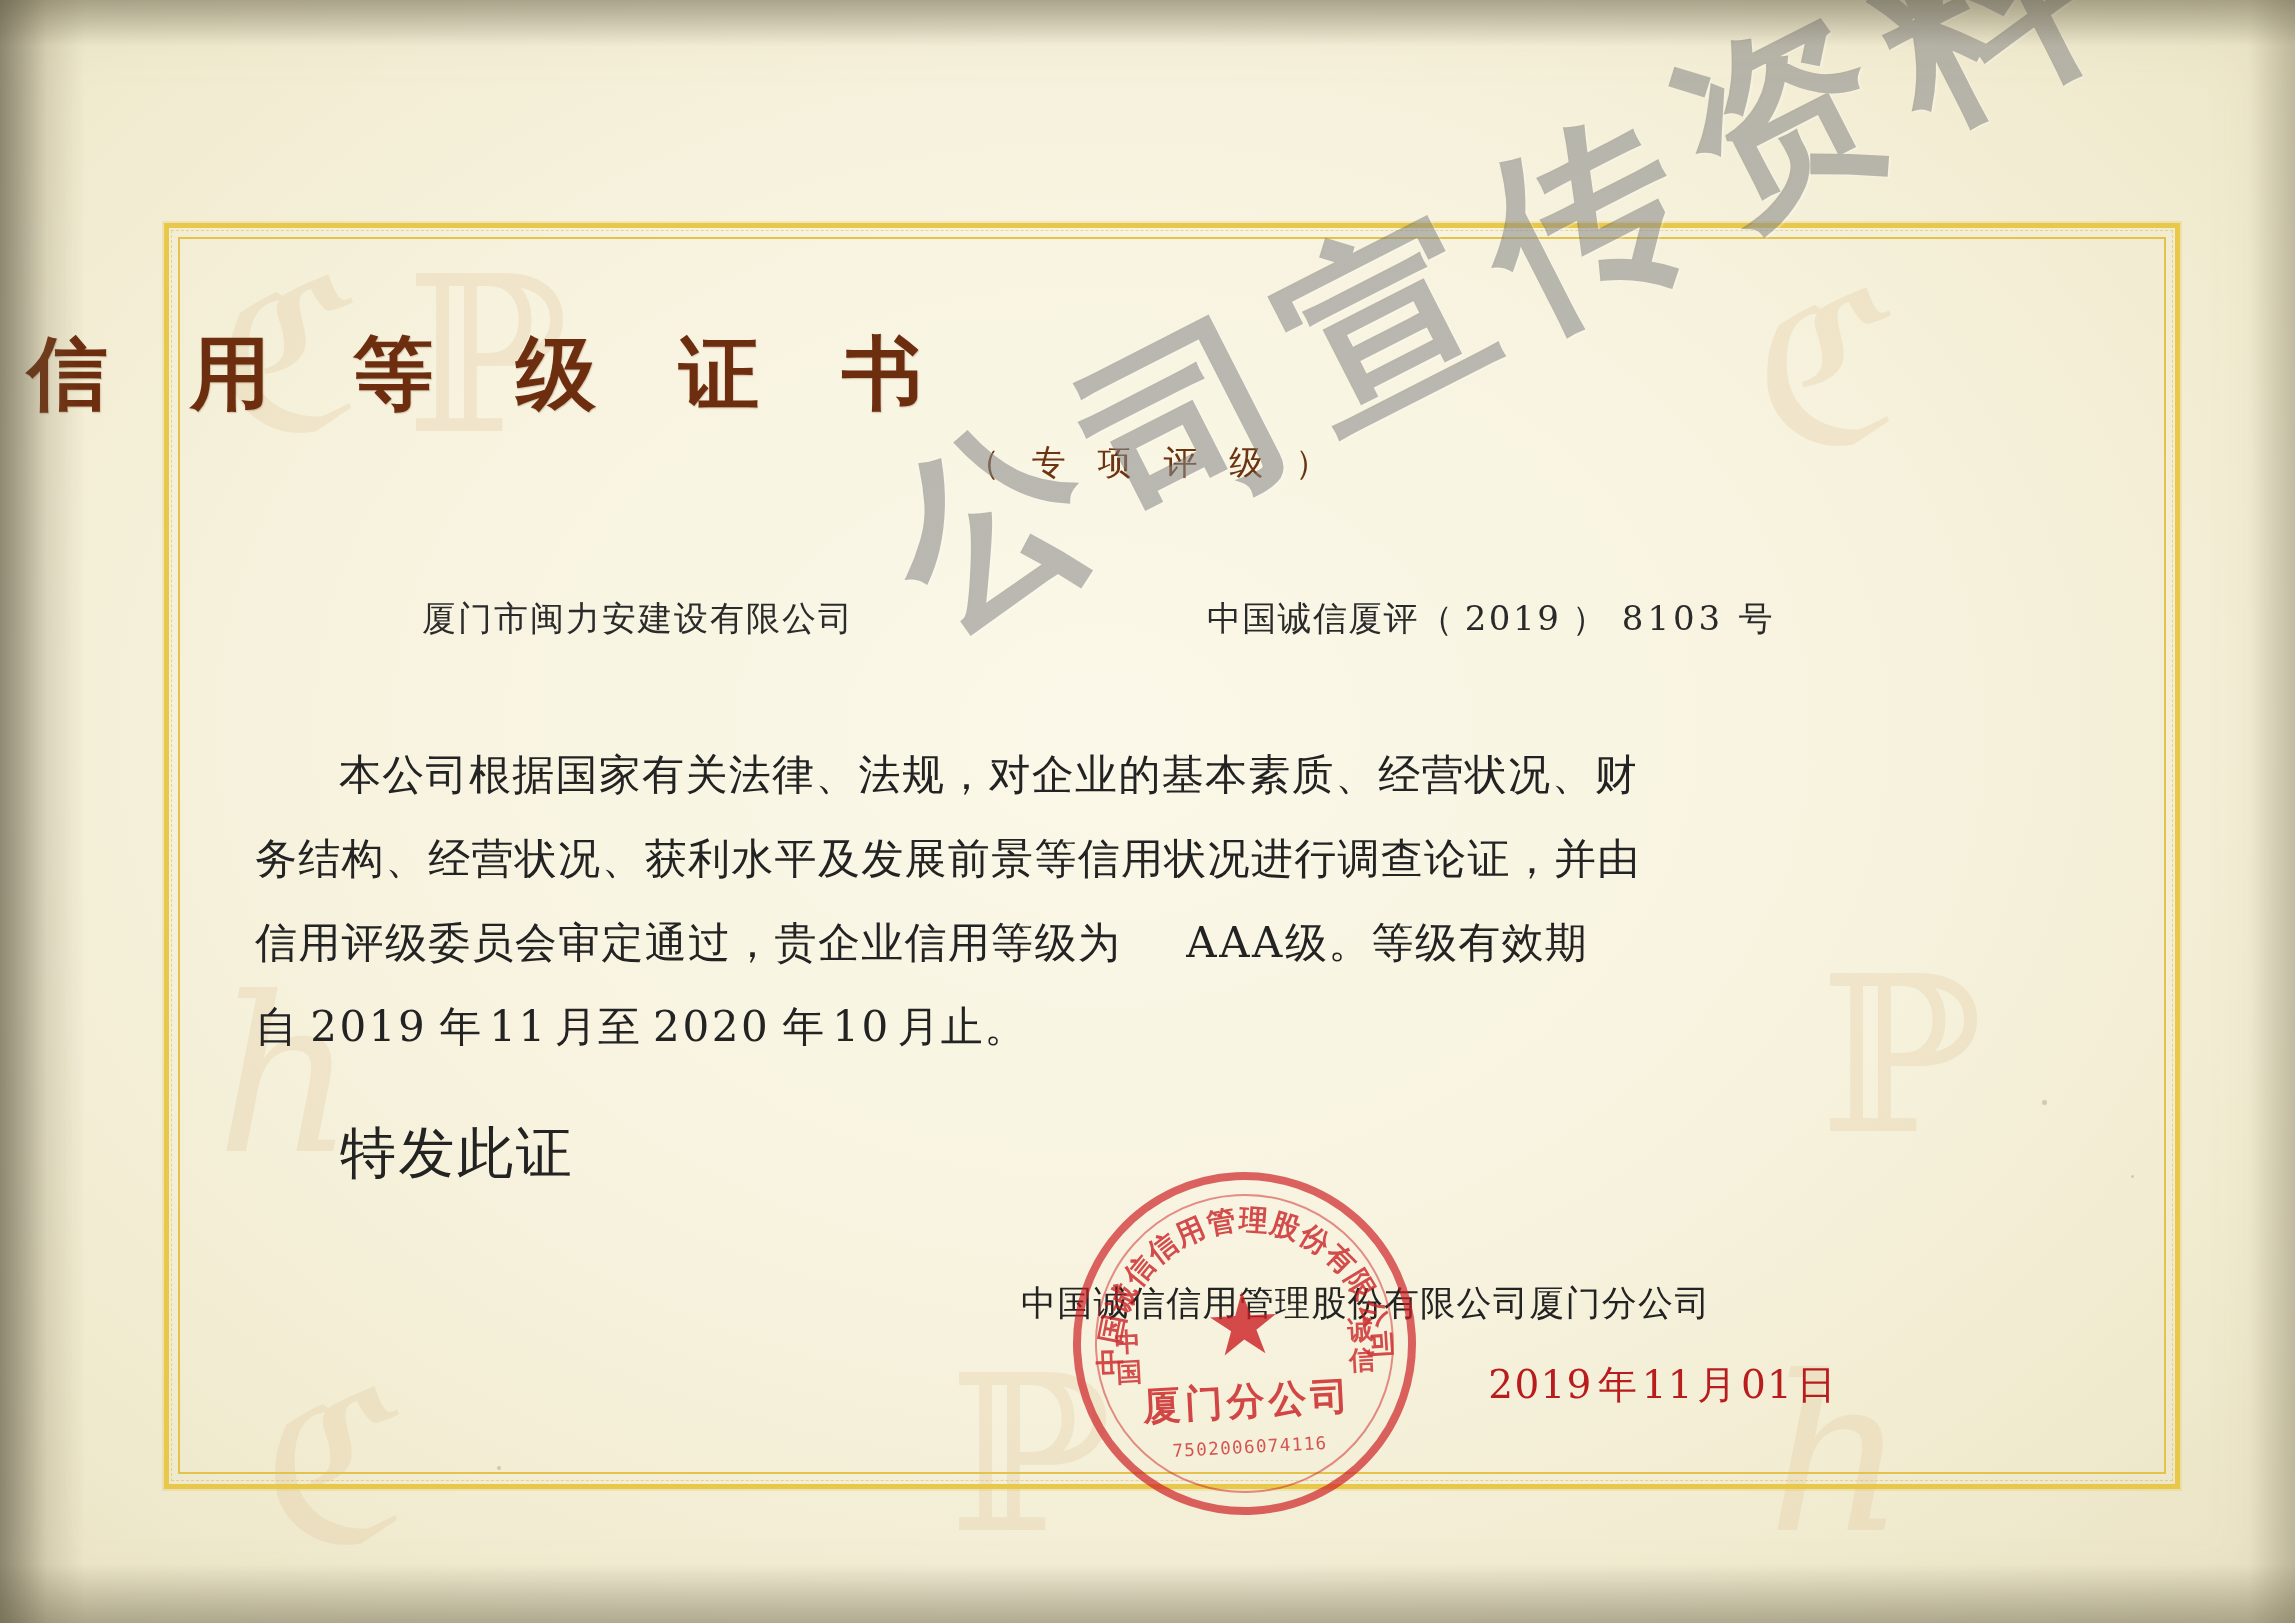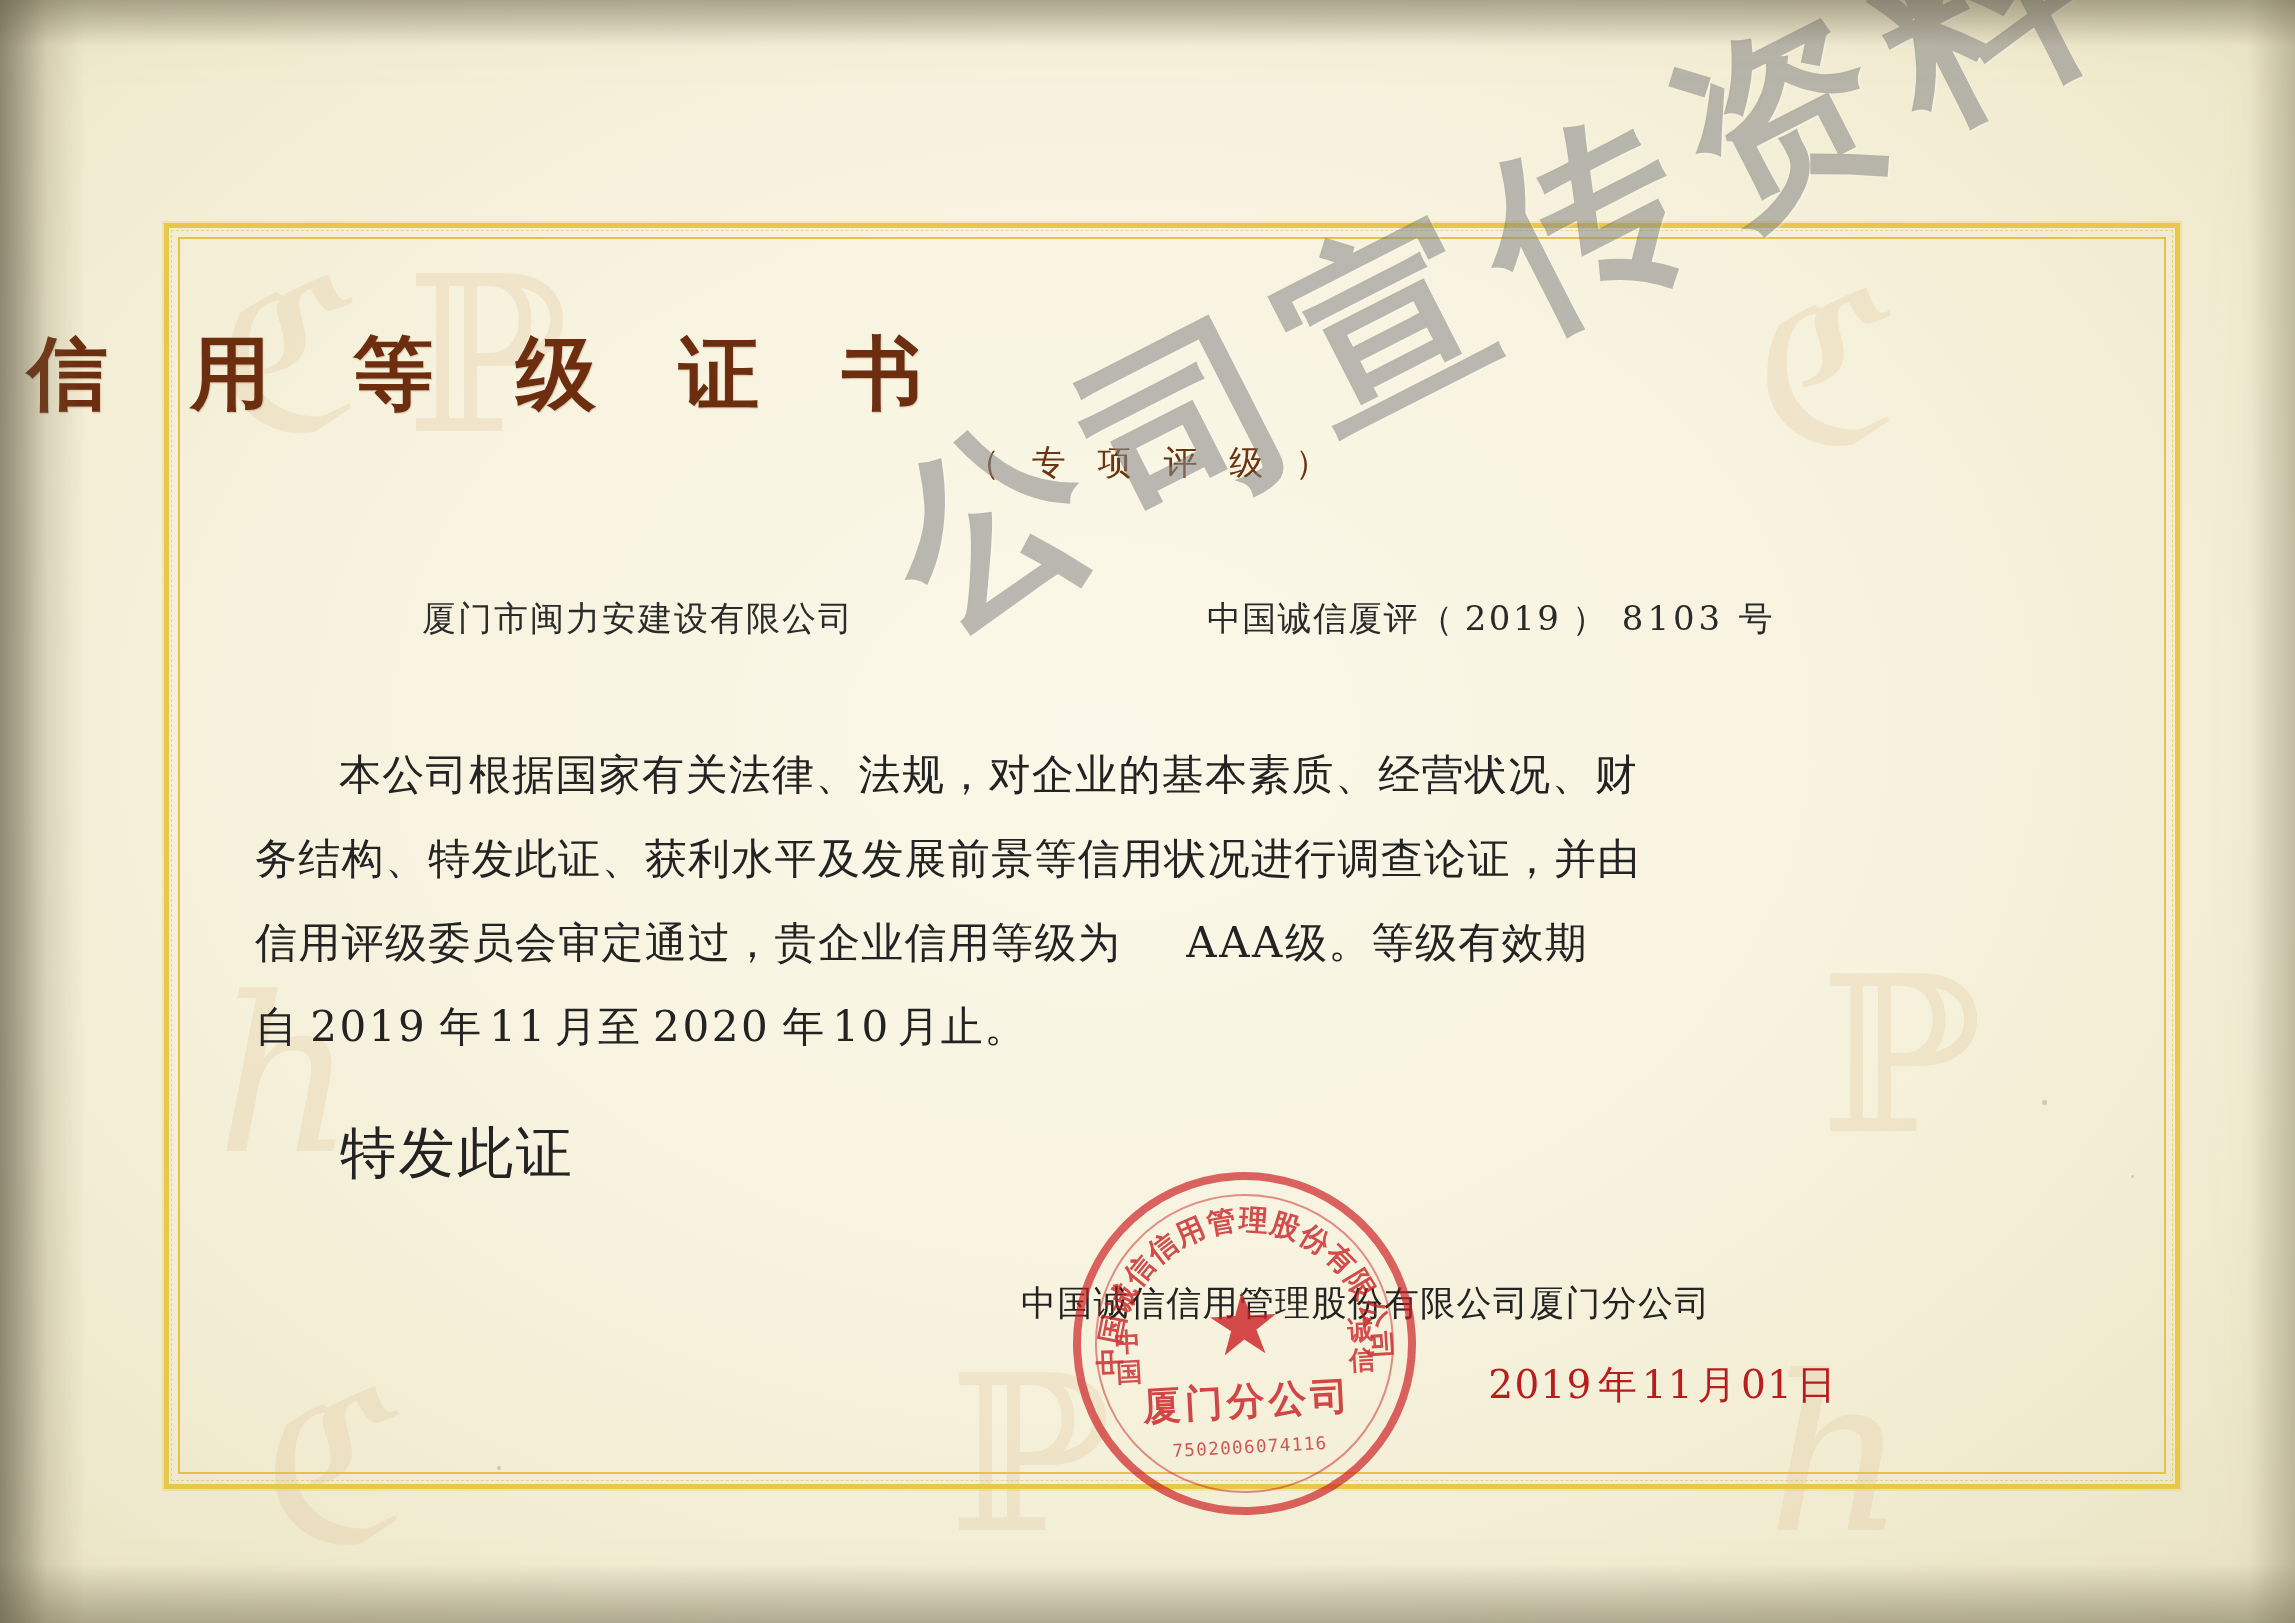--- a/index.html
+++ b/index.html
@@ -329,21 +329,21 @@
   <div class="subtitle">（ 专 项 评 级 ）</div>
 
   <div class="company-name">厦门市闽力安建设有限公司</div>
 
   <div class="cert-no">
     <span>中国诚信厦评（</span><span class="num">2019</span><span>）</span><span class="serial">8103</span><span>号</span>
   </div>
 
   <div class="body-text">
     <div class="body-line indent">本公司根据国家有关法律、法规，对企业的基本素质、经营状况、财</div>
-    <div class="body-line">务结构、特发此证、获利水平及发展前景等信用状况进行调查论证，并由</div>
+    <div class="body-line">务结构、经营状况、获利水平及发展前景等信用状况进行调查论证，并由</div>
     <div class="body-line">
       <span>信用评级委员会审定通过，贵企业信用等级为</span><span class="fill w-grade">AAA</span><span>级。等级有效期</span>
     </div>
     <div class="body-line">
       <span>自</span><span class="fill w-year">2019</span><span>年</span><span class="fill w-month">11</span><span>月至</span><span class="fill w-year">2020</span><span>年</span><span class="fill w-month">10</span><span>月止。</span>
     </div>
   </div>
 
   <div class="special-note">特发此证</div>
 

